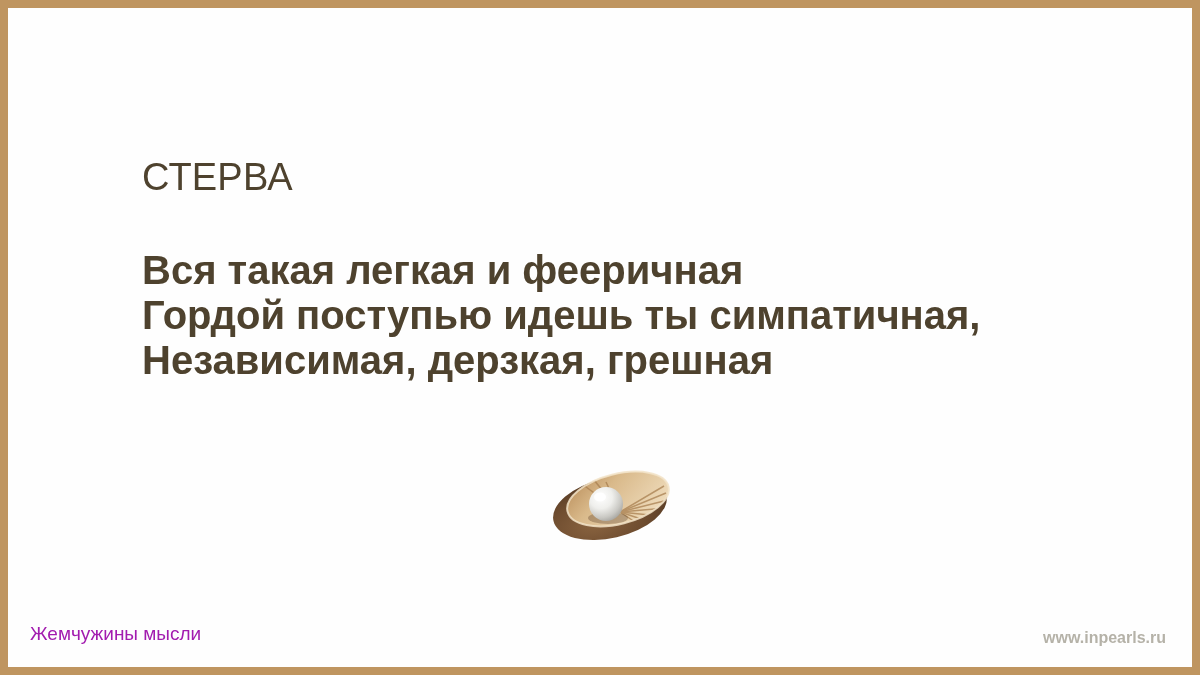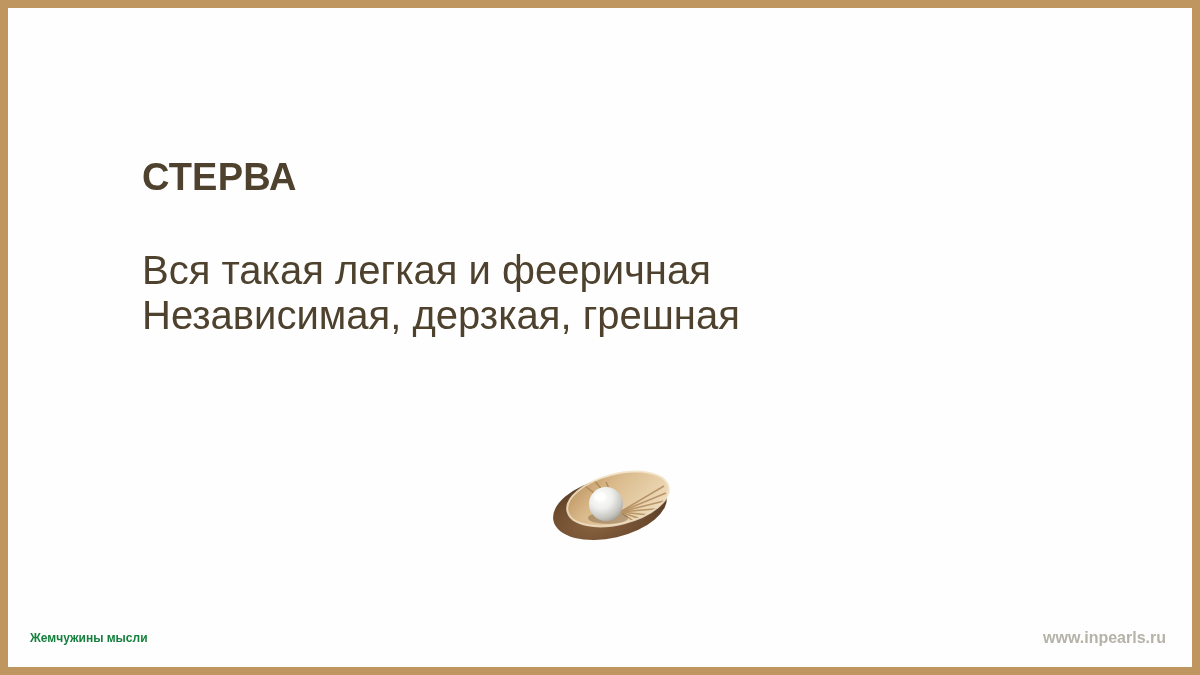--- a/index.html
+++ b/index.html
@@ -19,60 +19,60 @@
     overflow: hidden;
     font-family: "Liberation Sans", "DejaVu Sans", sans-serif;
   }
 
   
   .quote-title {
     position: absolute;
     left: 134px;
     top: 148px;
     font-size: 38px;
-    font-weight: bold;
+    font-weight: normal;
     letter-spacing: 0.2px;
     color: #4e422e;
     white-space: nowrap;
   }
 
   
   .quote-body {
     position: absolute;
     left: 134px;
     top: 240px;
     width: 1000px;
   }
 
   .quote-line {
     font-size: 40px;
-    font-weight: normal;
+    font-weight: bold;
     line-height: 45px;
     color: #4e422e;
     white-space: nowrap;
   }
 
   
   .shell-figure {
     position: absolute;
     left: 538px;
     top: 458px;
     width: 136px;
     height: 78px;
   }
   .shell-figure svg { display: block; width: 136px; height: 78px; }
 
   
   .footer-left {
     position: absolute;
     left: 22px;
     bottom: 22px;
-    font-size: 12px;
-    font-weight: bold;
-    color: #15803d;
+    font-size: 19px;
+    font-weight: normal;
+    color: #a21caf;
     white-space: nowrap;
   }
 
   .footer-right {
     position: absolute;
     right: 26px;
     bottom: 20px;
     font-size: 16px;
     font-weight: bold;
     color: #b5b2a8;
@@ -81,20 +81,21 @@
 </style>
 </head>
 <body>
 
 <div class="card">
 
   <div class="quote-title">СТЕРВА</div>
 
   <div class="quote-body">
     <div class="quote-line">Вся такая легкая и фееричная</div>
+    <div class="quote-line">Гордой поступью идешь ты симпатичная,</div>
     <div class="quote-line">Независимая, дерзкая, грешная</div>
   </div>
 
   <div class="shell-figure">
     <svg viewBox="0 0 136 78" xmlns="http://www.w3.org/2000/svg">
       <defs>
         <radialGradient id="shellOuterGrad" cx="35%" cy="70%" r="80%">
           <stop offset="0%" stop-color="#8a6440"></stop>
           <stop offset="55%" stop-color="#6e4c2f"></stop>
           <stop offset="100%" stop-color="#4d3420"></stop>

